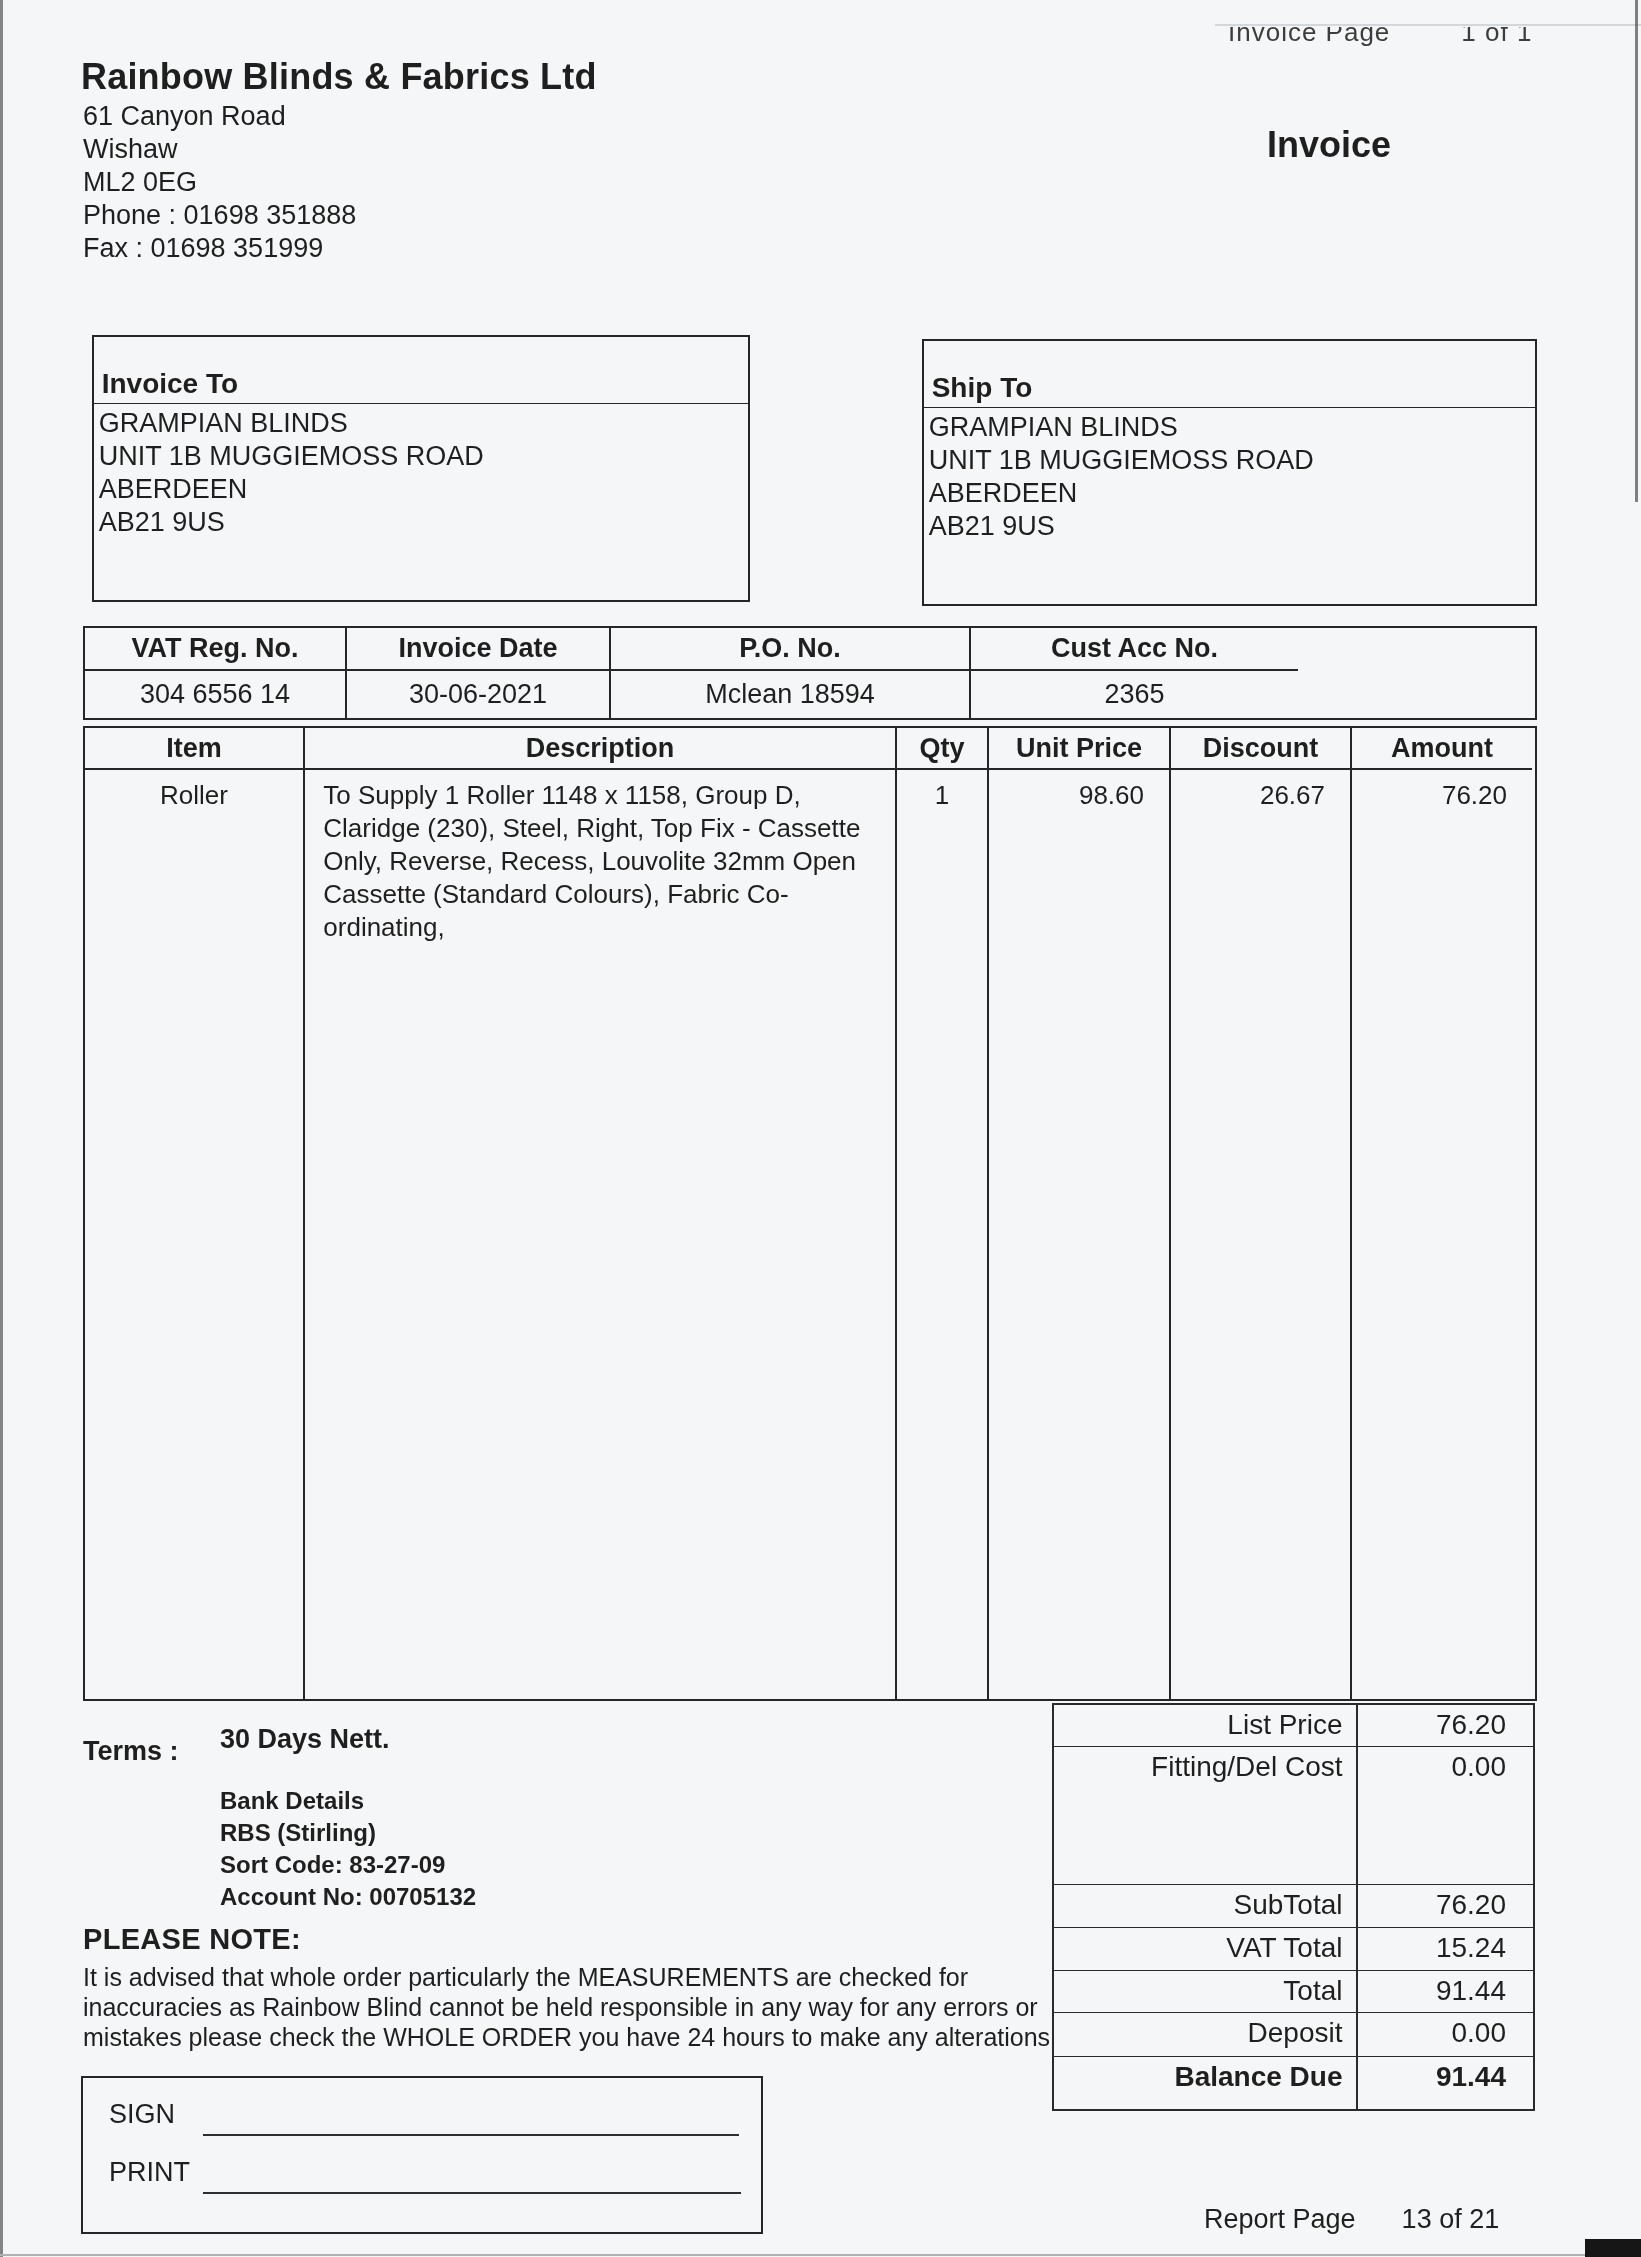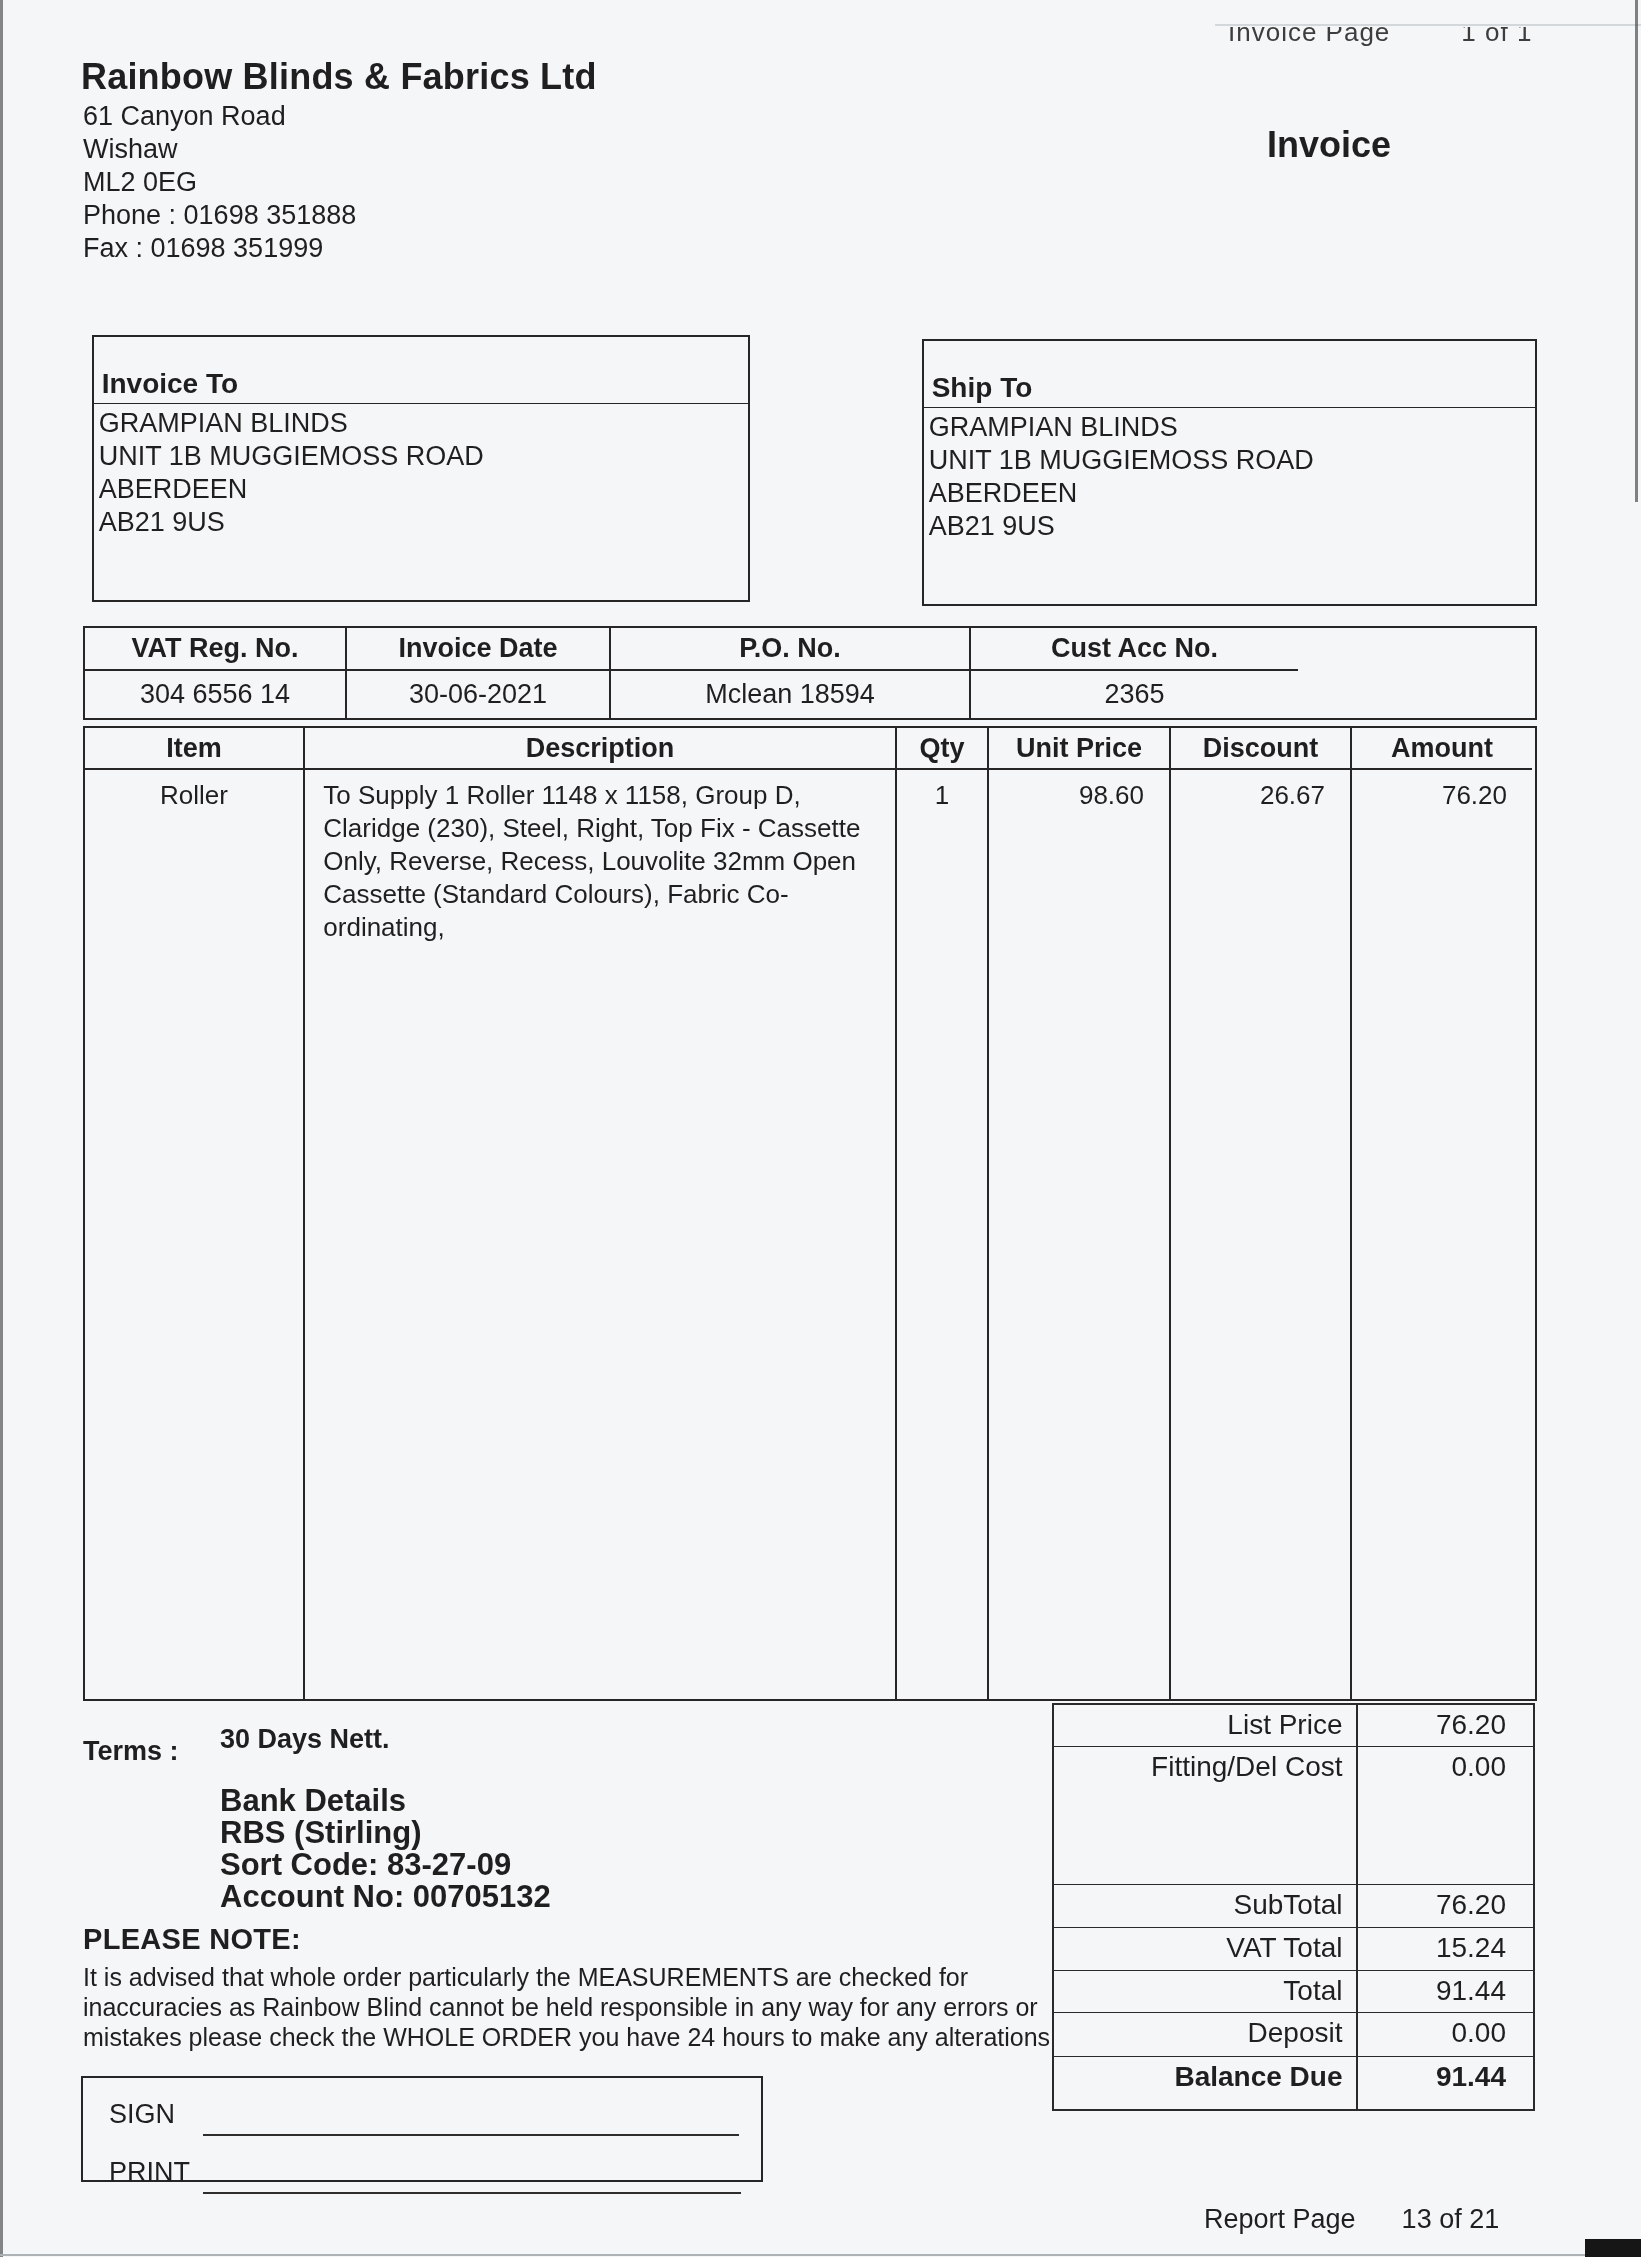--- a/index.html
+++ b/index.html
@@ -51,40 +51,40 @@
   .it-col .b { flex:1; font-size:26px; line-height:33px; padding-top:8.7px; }
   .ic-item{width:220px}.ic-desc{width:592px}.ic-qty{width:92px}
   .ic-up{width:182px}.ic-disc{width:181px}.ic-amt{width:180px}
   .b.center { text-align:center; }
   .b.num { text-align:right; padding-right:25px; }
   .ic-desc .b { padding:8.7px 19.3px 0 18.3px; }
 
   
   .terms-label { left:83px; top:1724px; font-size:27px; font-weight:bold;margin-top:12px; }
   .terms-value { left:220px; top:1724px; font-size:27px; font-weight:bold; }
-  .bank-lines { left:220px; top:1785px; font-size:31px; font-weight:bold; line-height:32px; }
+  .bank-lines { left:220px; top:1785px; font-size:24px; font-weight:bold; line-height:32px; }
   .please-note { left:83px; top:1923px; font-size:29px; font-weight:bold; letter-spacing:0.3px; }
   .note-body { left:83px; top:1962px; font-size:25px; line-height:30px; }
 
   
   .totals { left:1052px; top:1703px; width:483px; height:408px;
     border:2.9px solid #2a2a2a; display:flex; flex-direction:column; }
   .t-row { display:flex; }
   .t-row:not(:last-child){ border-bottom:1.9px solid #2a2a2a; }
   .t-row .lbl { width:304px; border-right:2.9px solid #2a2a2a;
     display:flex; justify-content:flex-end; align-items:flex-start;
     padding:3.9px 13.5px 0 0; font-size:28px; }
   .t-row .val { flex:1; display:flex; justify-content:flex-end; align-items:flex-start;
     padding:3.9px 27px 0 0; font-size:28px; }
   .tr-lp{height:42px} .tr-fit{height:138px} .tr-sub{height:43px} .tr-vat{height:43px}
   .tr-tot{height:42px} .tr-dep{height:44px} .tr-bal{flex:1}
   .tr-bal .lbl, .tr-bal .val { font-weight:bold; }
 
   
-  .sign-box { left:81px; top:2076px; width:682px; height:106px; border:2.9px solid #262626; }
+  .sign-box { left:81px; top:2076px; width:682px; height:158px; border:2.9px solid #262626; }
   .sign-label  { left:26px; top:21px;  font-size:27px; }
   .print-label { left:26px; top:79px;  font-size:27px; }
   .sig-line    { left:120px; top:56px;  width:536px; height:1.9px; background:#2e2e2e; }
   .prt-line    { left:120px; top:114px; width:538px; height:1.9px; background:#2e2e2e; }
   .sign-box .abs { position:absolute; }
 
   
   .report-page { left:1204px; top:2204px; font-size:27px; display:flex; gap:46px; }
 
   

